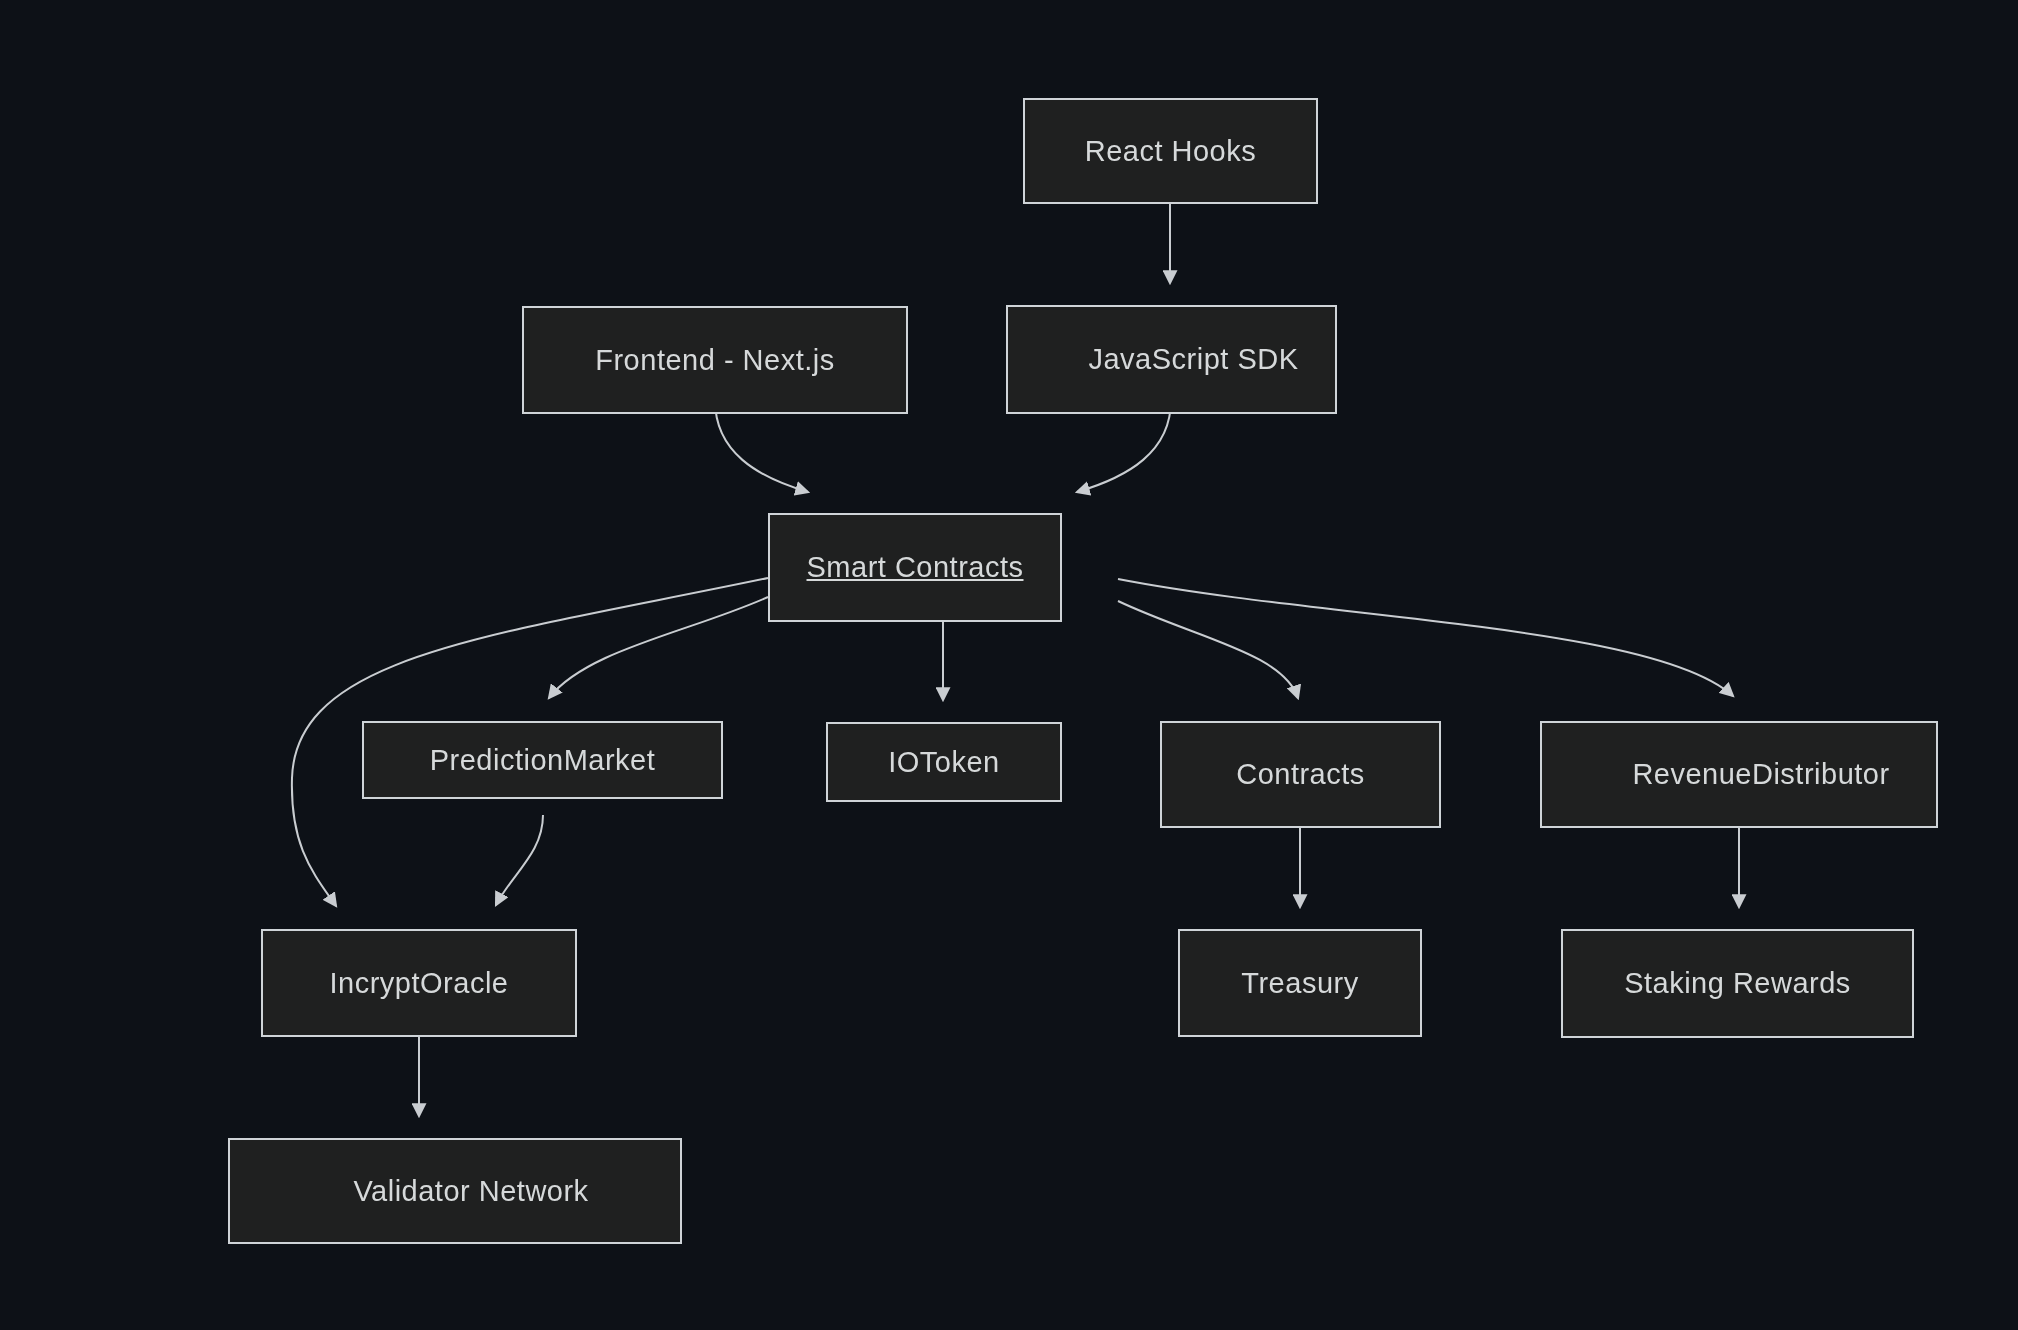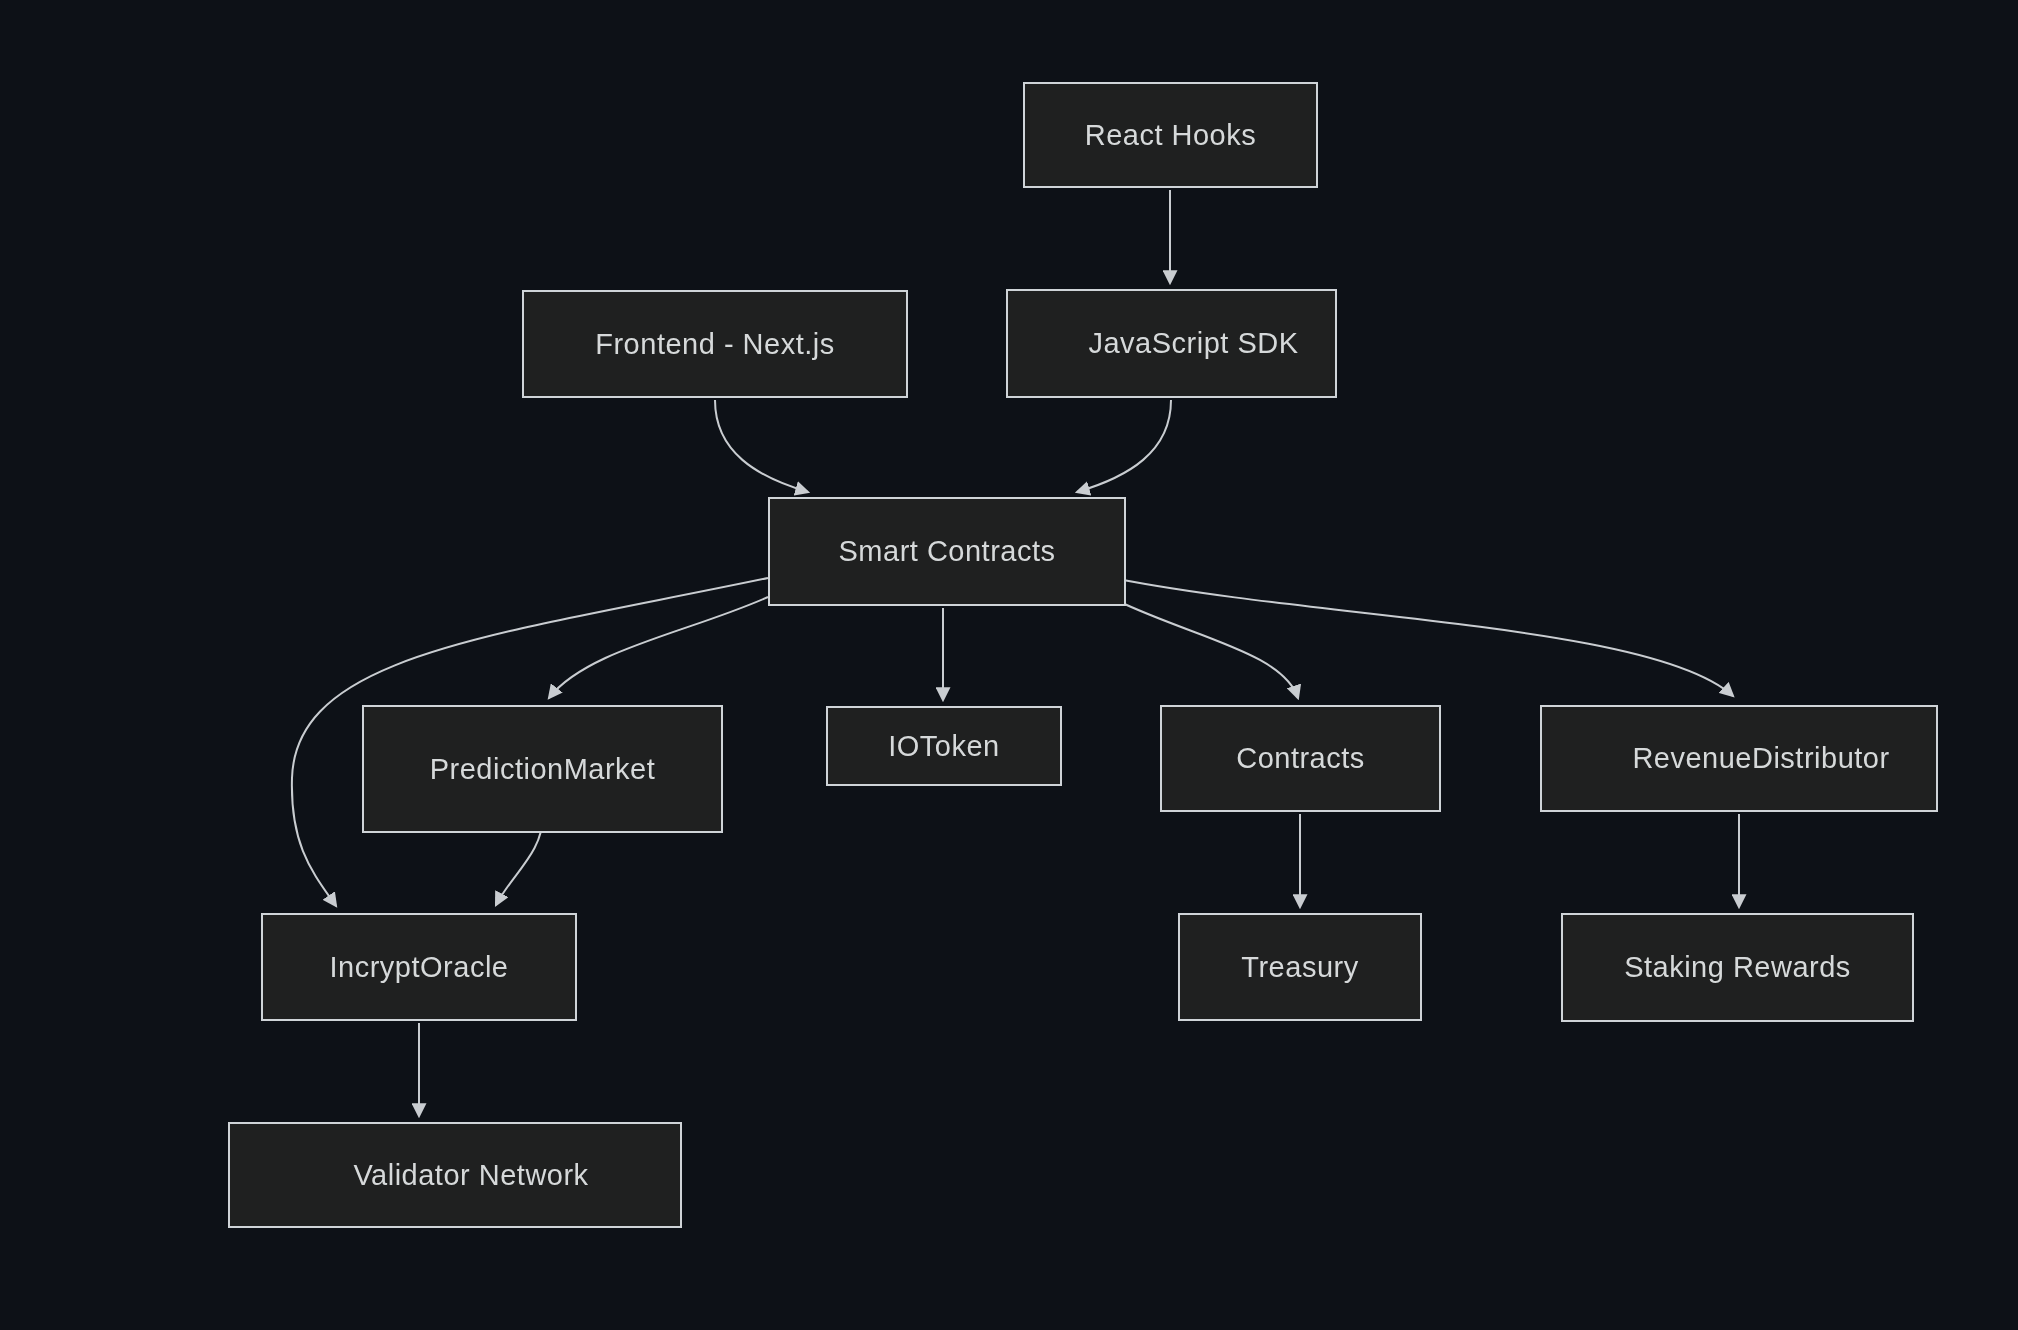--- a/index.html
+++ b/index.html
@@ -32,20 +32,21 @@
     box-sizing: border-box;
     background: #1f2020;
     border: 2px solid #cfd4d8;
     color: #d6d9da;
     font-size: 29px;
     display: flex;
     align-items: center;
     justify-content: center;
     white-space: nowrap;
     letter-spacing: 0.5px;
+    margin-top: 16px;
   }
 </style>
 </head>
 <body>
 
 <div id="canvas">
 
   <svg id="edge-layer" viewBox="0 0 2018 1330" xmlns="http://www.w3.org/2000/svg">
     <defs>
       <marker id="arrow" viewBox="0 0 10 10" refX="8.5" refY="5" markerWidth="7.5" markerHeight="7.5" orient="auto-start-reverse">
@@ -77,23 +78,23 @@
 
     <path class="edge" d="M419,1023 L419,1116" marker-end="url(#arrow)"></path>
   </svg>
 
   <div class="node" style="left:1023px; top:82px;  width:295px; height:106px;">React Hooks</div>
 
   <div class="node" style="left:522px;  top:290px; width:386px; height:108px;">Frontend - Next.js</div>
 
   <div class="node" style="left:1006px; top:289px; width:331px; height:109px;padding-left:44px;">JavaScript SDK</div>
 
-  <div class="node" style="left:768px;  top:497px; width:358px; height:109px;">Smart Contracts</div>
+  <div class="node" style="left:768px;  top:497px; width:294px; height:109px;text-decoration:underline;">Smart Contracts</div>
 
-  <div class="node" style="left:362px;  top:705px; width:361px; height:128px;">PredictionMarket</div>
+  <div class="node" style="left:362px;  top:705px; width:361px; height:78px;">PredictionMarket</div>
 
   <div class="node" style="left:826px;  top:706px; width:236px; height:80px;">IOToken</div>
 
   <div class="node" style="left:1160px; top:705px; width:281px; height:107px;">Contracts</div>
 
   <div class="node" style="left:1540px; top:705px; width:398px; height:107px;padding-left:44px;">RevenueDistributor</div>
 
   <div class="node" style="left:261px;  top:913px; width:316px; height:108px;">IncryptOracle</div>
 
   <div class="node" style="left:1178px; top:913px; width:244px; height:108px;">Treasury</div>

